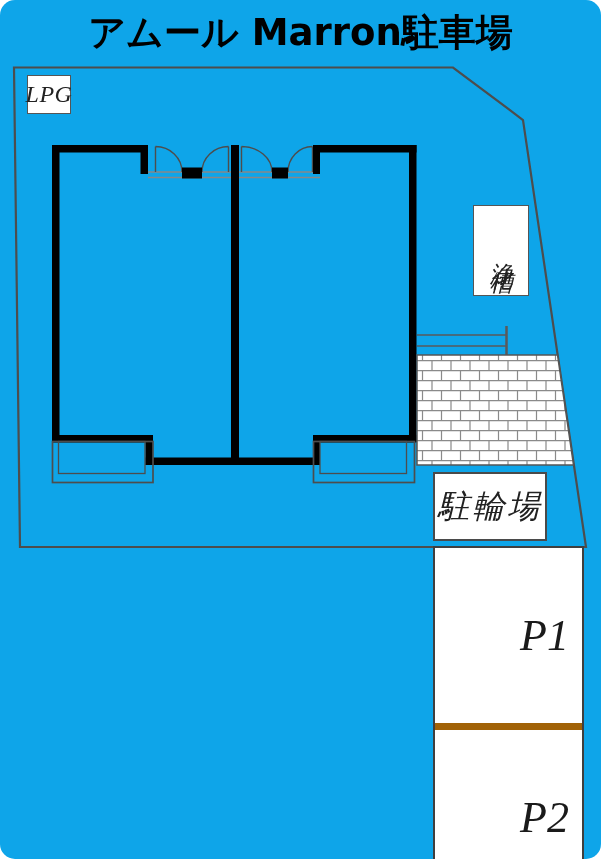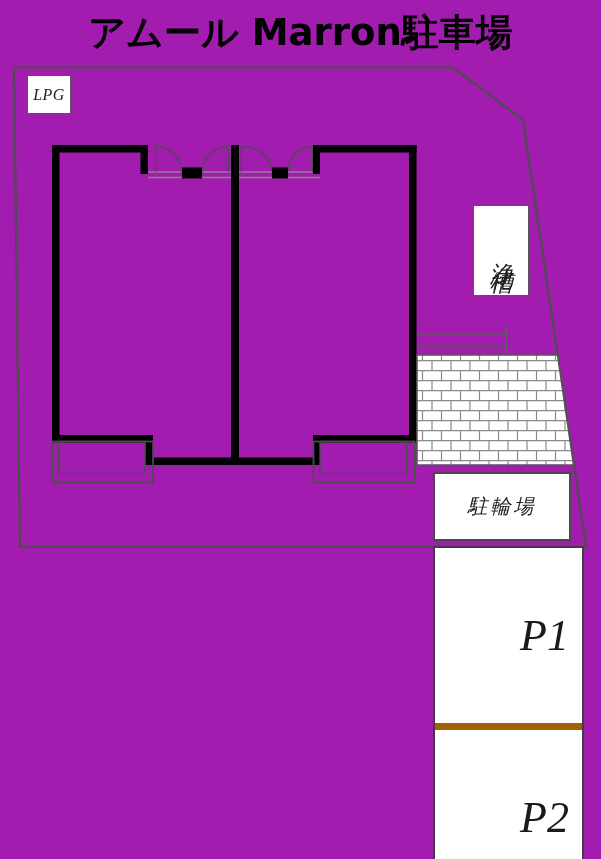--- a/index.html
+++ b/index.html
@@ -1,41 +1,41 @@
 <!DOCTYPE html>
 <html><head>
 <meta charset="utf-8">
 <style>
   html,body{margin:0;padding:0;background:#ffffff;}
   .stage{
-    position:relative;width:601px;height:859px;background:#a21caf;overflow:hidden;
-    font-family:"Liberation Serif","DejaVu Serif",serif;color:#111;
+    position:relative;width:601px;height:859px;background:#0ea5e9;overflow:hidden;
+    font-family:"Liberation Serif","DejaVu Serif",serif;color:#111;border-radius:15px;
   }
   .title{
     position:absolute;left:0;top:9px;width:601px;height:48px;line-height:48px;
     text-align:center;font-family:"DejaVu Sans","Liberation Sans",sans-serif;
     font-weight:700;font-size:37px;letter-spacing:0;color:#000;white-space:nowrap;
   }
   svg.plan{position:absolute;left:0;top:0;}
   .label-box{
     position:absolute;display:flex;align-items:center;justify-content:center;
     background:#ffffff;box-sizing:border-box;color:#222;
   }
   .lpg-box{
     left:27px;top:75px;width:44px;height:39px;border:1.6px solid #555;
-    font-style:italic;font-size:16px;letter-spacing:0.5px;
+    font-style:italic;font-size:24px;letter-spacing:0.5px;
   }
   .septic-box{
     left:473px;top:205px;width:56px;height:91px;border:1.6px solid #555;
     font-style:italic;font-size:23px;line-height:1.18;
     writing-mode:vertical-rl;text-orientation:upright;letter-spacing:4px;
   }
   .bicycle-box{
-    left:433px;top:472px;width:138px;height:69px;border:2px solid #4a4a4a;
-    font-style:italic;font-size:20px;letter-spacing:3px;
+    left:433px;top:472px;width:114px;height:69px;border:2px solid #4a4a4a;
+    font-style:italic;font-size:32px;letter-spacing:3px;
   }
   .p-table{
     position:absolute;left:433px;top:546px;width:151px;height:361px;
     border:2px solid #3f3f3f;box-sizing:border-box;background:#ffffff;
     display:flex;flex-direction:column;
   }
   .p-row{
     flex:1;display:flex;align-items:center;justify-content:flex-end;
     padding-right:13px;box-sizing:border-box;border-top:7px solid #a16207;
   }

